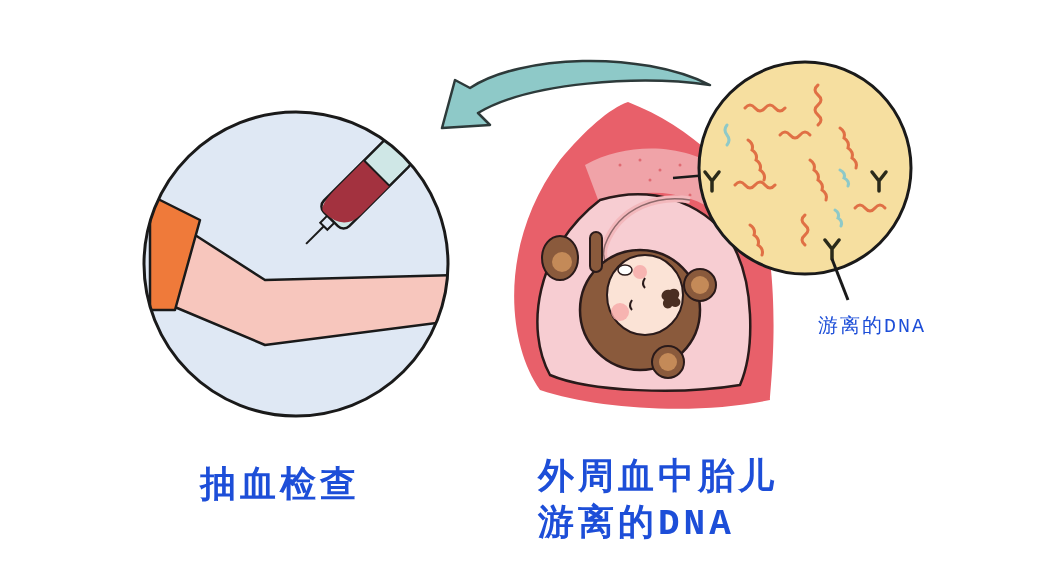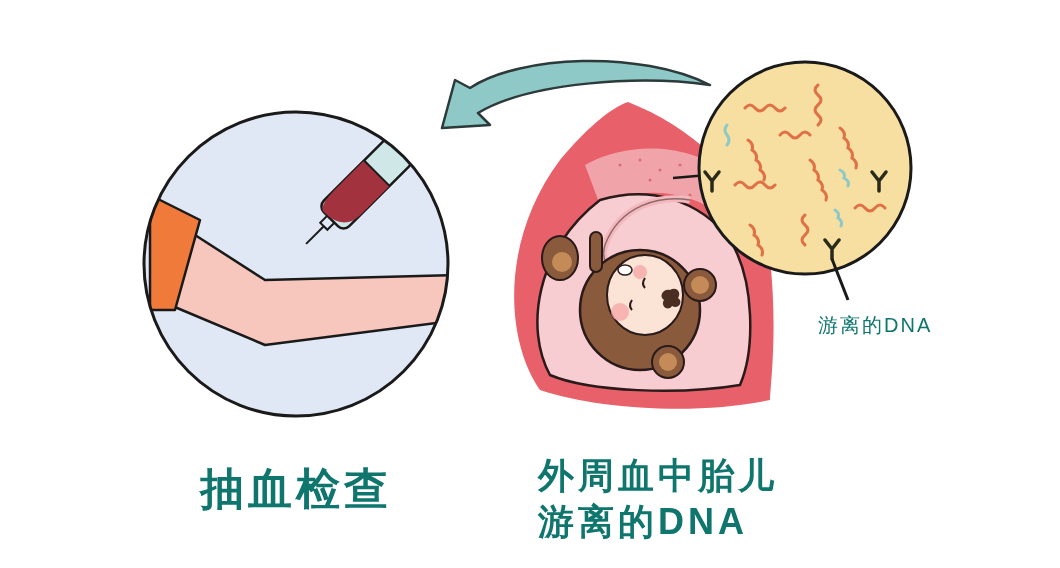--- a/index.html
+++ b/index.html
@@ -1,21 +1,21 @@
 <!DOCTYPE html>
 <html><head>
 <meta charset="utf-8">
 <style>
   html, body { margin:0; padding:0; background:#ffffff; }
   body { width:1060px; height:568px; position:relative; overflow:hidden;
          font-family:"DejaVu Sans", sans-serif; }
   svg.scene { position:absolute; left:0; top:0; width:1060px; height:568px; }
-  .label { position:absolute; color:#0f766e; font-family:Liberation Sans, sans-serif;
+  .label { position:absolute; color:#1d4ed8; font-family:Liberation Mono, monospace;
            letter-spacing:4px; white-space:nowrap; }
-  #lbl-blood { left:200px; top:460px; font-size:44px; font-weight:bold;text-align:right; }
+  #lbl-blood { left:200px; top:460px; font-size:36px; font-weight:bold;text-align:right; }
   #lbl-fetal-1 { left:538px; top:452px; font-size:36px; font-weight:bold; }
   #lbl-fetal-2 { left:538px; top:498px; font-size:36px; font-weight:bold; }
   #lbl-callout { left:818px; top:312px; font-size:20px; letter-spacing:2px; }
 </style>
 </head>
 <body>
 
 <svg class="scene" viewBox="0 0 1060 568" xmlns="http://www.w3.org/2000/svg">
 
   <g>

